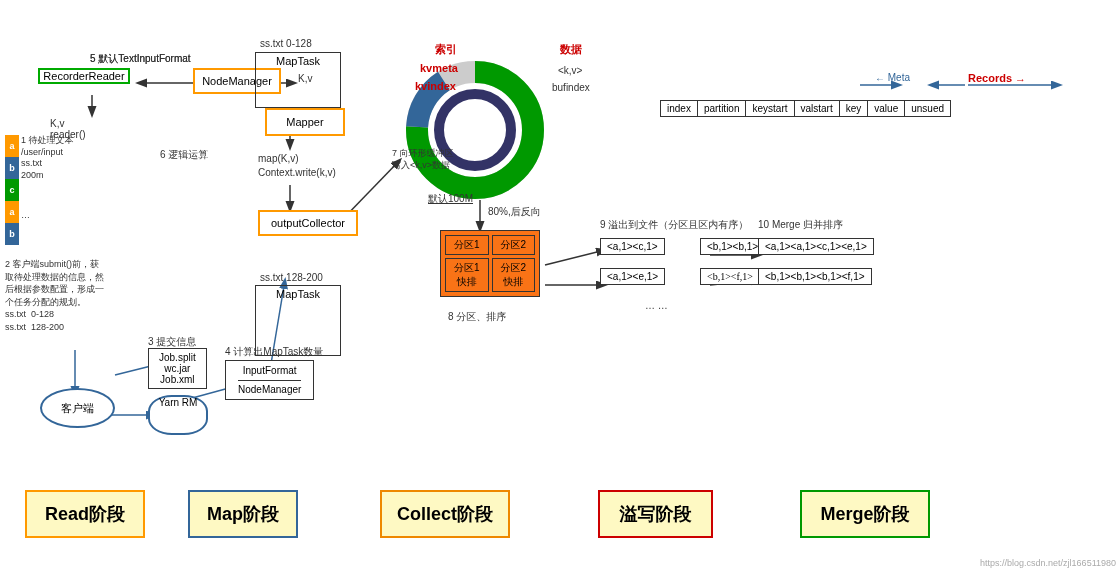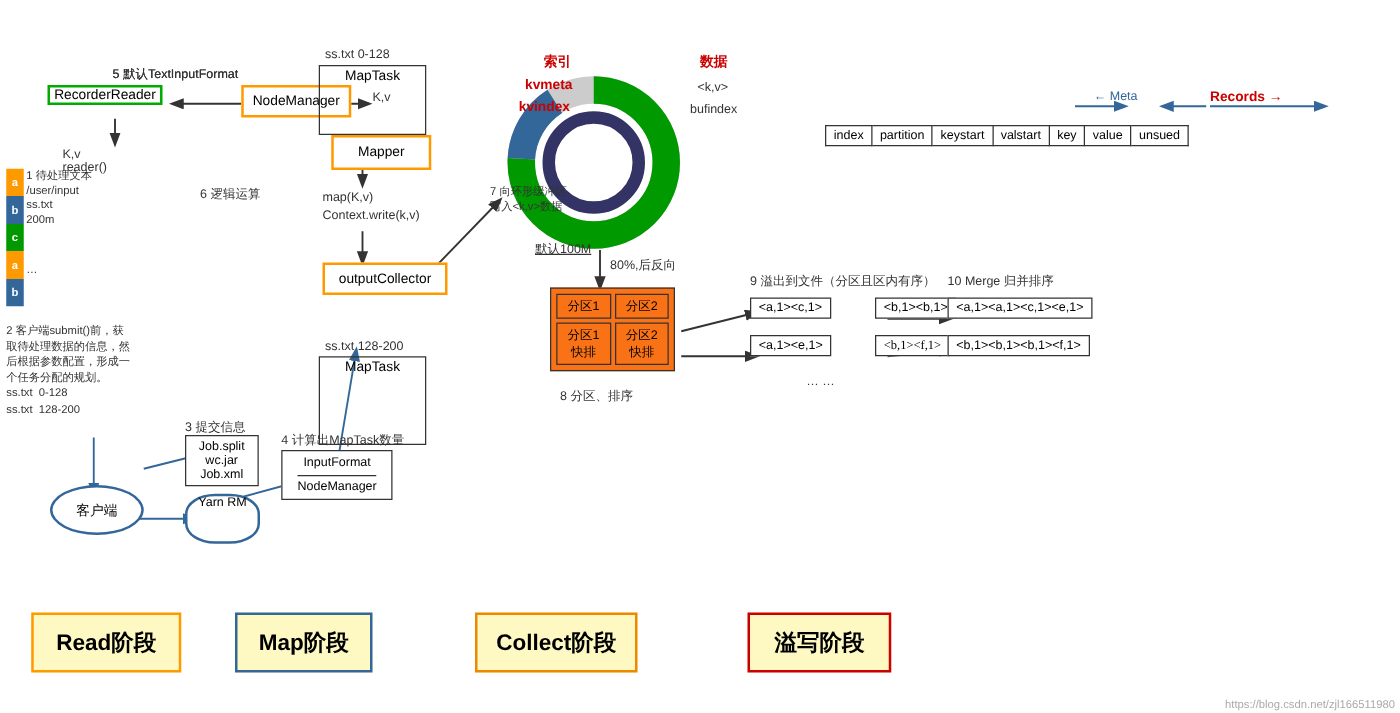--- a/index.html
+++ b/index.html
@@ -305,18 +305,19 @@
       <td>value</td>
       <td>unsued</td>
     </tr>
   </tbody>
     </table>
 
   <div class="stage-label orange" style="left:25px;top:490px;width:120px;height:48px;">Read阶段</div>
   <div class="stage-label blue" style="left:188px;top:490px;width:110px;height:48px;">Map阶段</div>
   <div class="stage-label yellow" style="left:380px;top:490px;width:130px;height:48px;">Collect阶段</div>
   <div class="stage-label red" style="left:598px;top:490px;width:115px;height:48px;">溢写阶段</div>
+  <div class="stage-label green" style="left:800px;top:490px;width:130px;height:48px;">Merge阶段</div>
 
   <div class="lbl" style="left:90px;top:52px;">5 默认TextInputFormat</div>
 
   <div class="watermark">https://blog.csdn.net/zjl166511980</div>
 
 </div>
 
 </body></html>

